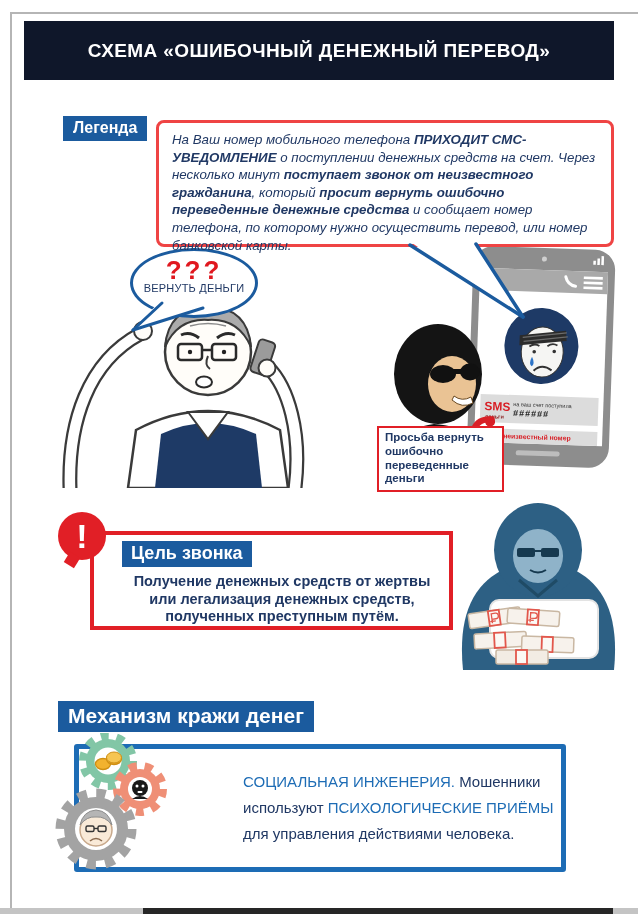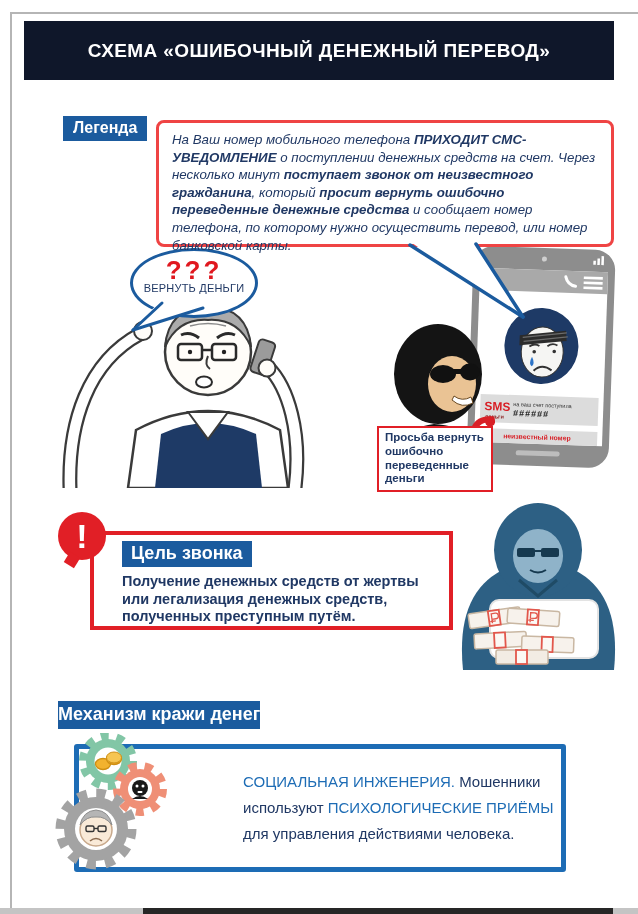--- a/index.html
+++ b/index.html
@@ -30,38 +30,38 @@
                 border-radius:50%;background:#fff;box-sizing:border-box;text-align:center;z-index:2;}
   #small-bubble .qqq{display:block;margin-top:7px;color:#e0181f;font-weight:800;font-size:26px;
                      line-height:24px;letter-spacing:3px;}
   #small-bubble .vb{display:block;color:#203864;font-weight:400;font-size:11px;letter-spacing:.2px;}
 
   #victim-svg{left:40px;top:292px;z-index:1;}
   #phone-svg{left:462px;top:246px;transform:rotate(2deg);z-index:1;}
   #thief-svg{left:382px;top:322px;z-index:7;}
   #connectors-svg{left:0;top:0;z-index:6;pointer-events:none;}
 
-  #request-note{left:377px;top:426px;width:116px;border:2.5px solid #e11f26;background:#fff;
+  #request-note{left:377px;top:426px;width:127px;border:2.5px solid #e11f26;background:#fff;
                 box-sizing:border-box;padding:3px 6px 4px;z-index:8;
                 font-size:11.5px;font-weight:800;line-height:1.2;color:#203864;}
 
   #goal-excl{left:58px;top:512px;width:48px;height:48px;border-radius:50%;background:#e11f26;
              color:#fff;display:flex;align-items:center;justify-content:center;
              font-size:34px;font-weight:800;z-index:9;}
   #goal-excl::after{content:"";position:absolute;left:8px;bottom:-6px;width:12px;height:12px;
                     background:#e11f26;transform:rotate(32deg);}
   #goal-box{left:90px;top:531px;width:363px;height:99px;border:4px solid #e11f26;background:#fff;
             box-sizing:border-box;z-index:5;}
   #goal-label{left:122px;top:541px;padding:2px 9px 3px;font-size:18px;z-index:6;}
   #goal-text{left:122px;top:573px;width:320px;font-size:14.5px;font-weight:700;
-             line-height:17.5px;color:#203864;z-index:6;}
+             line-height:17.5px;color:#203864;z-index:6;text-align:center;}
 
   #hacker-svg{left:438px;top:498px;z-index:4;}
 
-  #mech-label{left:58px;top:701px;padding:3px 0 4px;font-size:18px;z-index:4;}
+  #mech-label{left:58px;top:701px;padding:3px 10px 4px;font-size:21px;z-index:4;}
   #mech-box{left:74px;top:744px;width:492px;height:128px;border:5px solid #1d6cb5;
             border-radius:3px;background:#fff;box-sizing:border-box;z-index:2;}
   #mech-text{left:205px;top:769px;width:330px;font-size:15px;font-weight:400;line-height:26px;
              color:#203864;z-index:3;margin-left:38px;}
   #mech-text .hl{color:#1d6cb5;}
   #gears-svg{left:48px;top:733px;z-index:9;}
 
   #scroll-track{left:0;top:908px;width:638px;height:6px;background:#c4c4c4;}
   #scroll-thumb{left:143px;top:908px;width:470px;height:6px;background:#262626;}
 </style>

